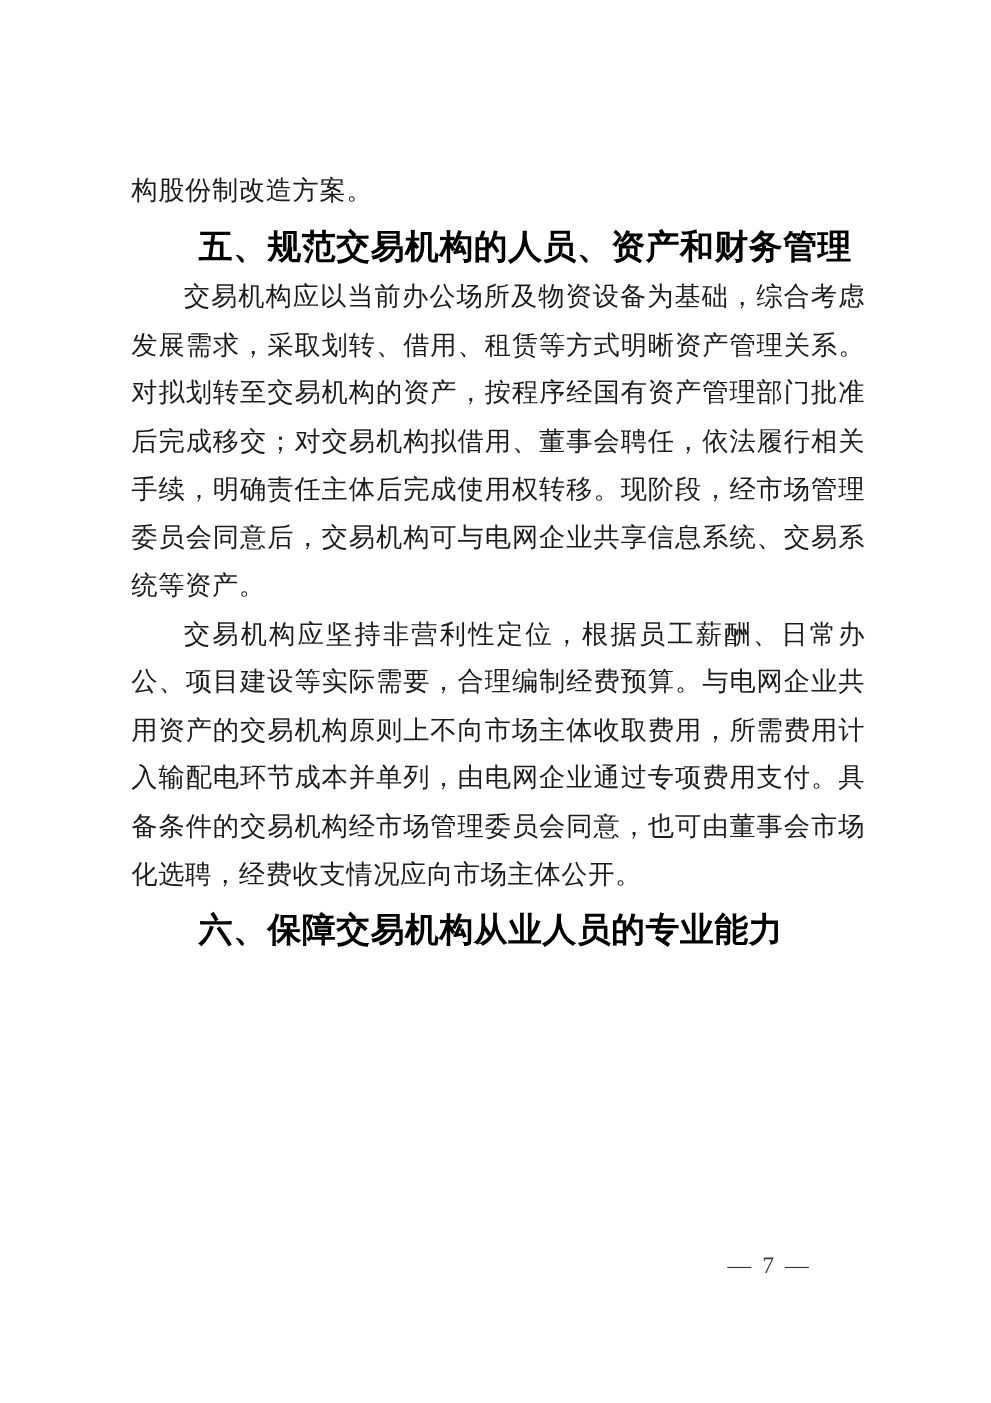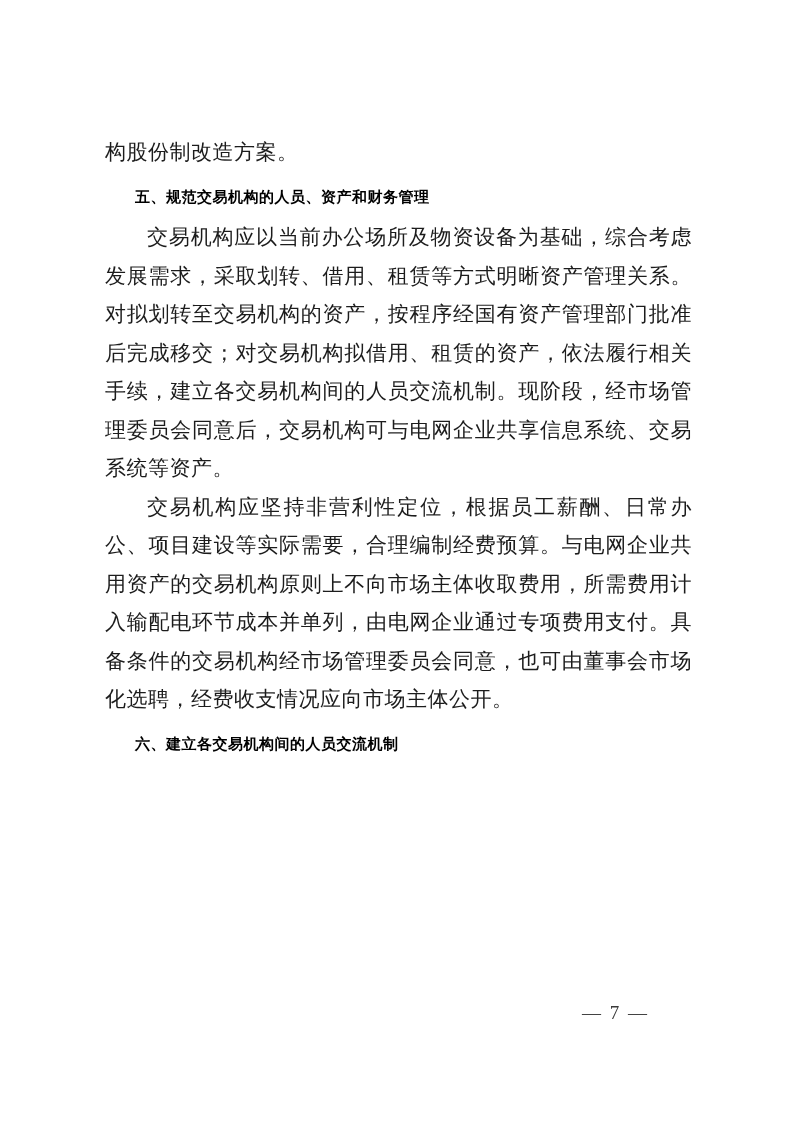--- a/index.html
+++ b/index.html
@@ -32,21 +32,21 @@
     text-indent: 2em;
     letter-spacing: 0.5px;
   }
   .para.no-indent {
     text-indent: 0;
   }
   .heading {
     margin: 6px 0 2px 0;
     font-family: "Liberation Sans", "DejaVu Sans", sans-serif;
     font-weight: bold;
-    font-size: 15px;
+    font-size: 27px;
     line-height: 38.5px;
     color: #000000;
     text-indent: 2em;
     letter-spacing: 0.5px;
   }
   .page-number {
     position: absolute;
     top: 1002px;
     right: 113px;
     font-size: 19px;
@@ -59,21 +59,21 @@
 </head>
 <body>
 
 <div class="page">
   <div class="content">
     <p class="para no-indent">构股份制改造方案。</p>
 
     <h2 class="heading">五、规范交易机构的人员、资产和财务管理</h2>
 
 
-    <p class="para">交易机构应以当前办公场所及物资设备为基础，综合考虑发展需求，采取划转、借用、租赁等方式明晰资产管理关系。对拟划转至交易机构的资产，按程序经国有资产管理部门批准后完成移交；对交易机构拟借用、租赁的资产，依法履行相关手续，建立各交易机构间的人员交流机制。现阶段，经市场管理委员会同意后，交易机构可与电网企业共享信息系统、交易系统等资产。</p>
+    <p class="para">交易机构应以当前办公场所及物资设备为基础，综合考虑发展需求，采取划转、借用、租赁等方式明晰资产管理关系。对拟划转至交易机构的资产，按程序经国有资产管理部门批准后完成移交；对交易机构拟借用、董事会聘任，依法履行相关手续，明确责任主体后完成使用权转移。现阶段，经市场管理委员会同意后，交易机构可与电网企业共享信息系统、交易系统等资产。</p>
 
     <p class="para">交易机构应坚持非营利性定位，根据员工薪酬、日常办公、项目建设等实际需要，合理编制经费预算。与电网企业共用资产的交易机构原则上不向市场主体收取费用，所需费用计入输配电环节成本并单列，由电网企业通过专项费用支付。具备条件的交易机构经市场管理委员会同意，也可由董事会市场化选聘，经费收支情况应向市场主体公开。</p>
 
-    <h2 class="heading">六、建立各交易机构间的人员交流机制</h2>
+    <h2 class="heading">六、保障交易机构从业人员的专业能力</h2>
   </div>
 
   <div class="page-number">— 7 —</div>
 </div>
 
 </body></html>

